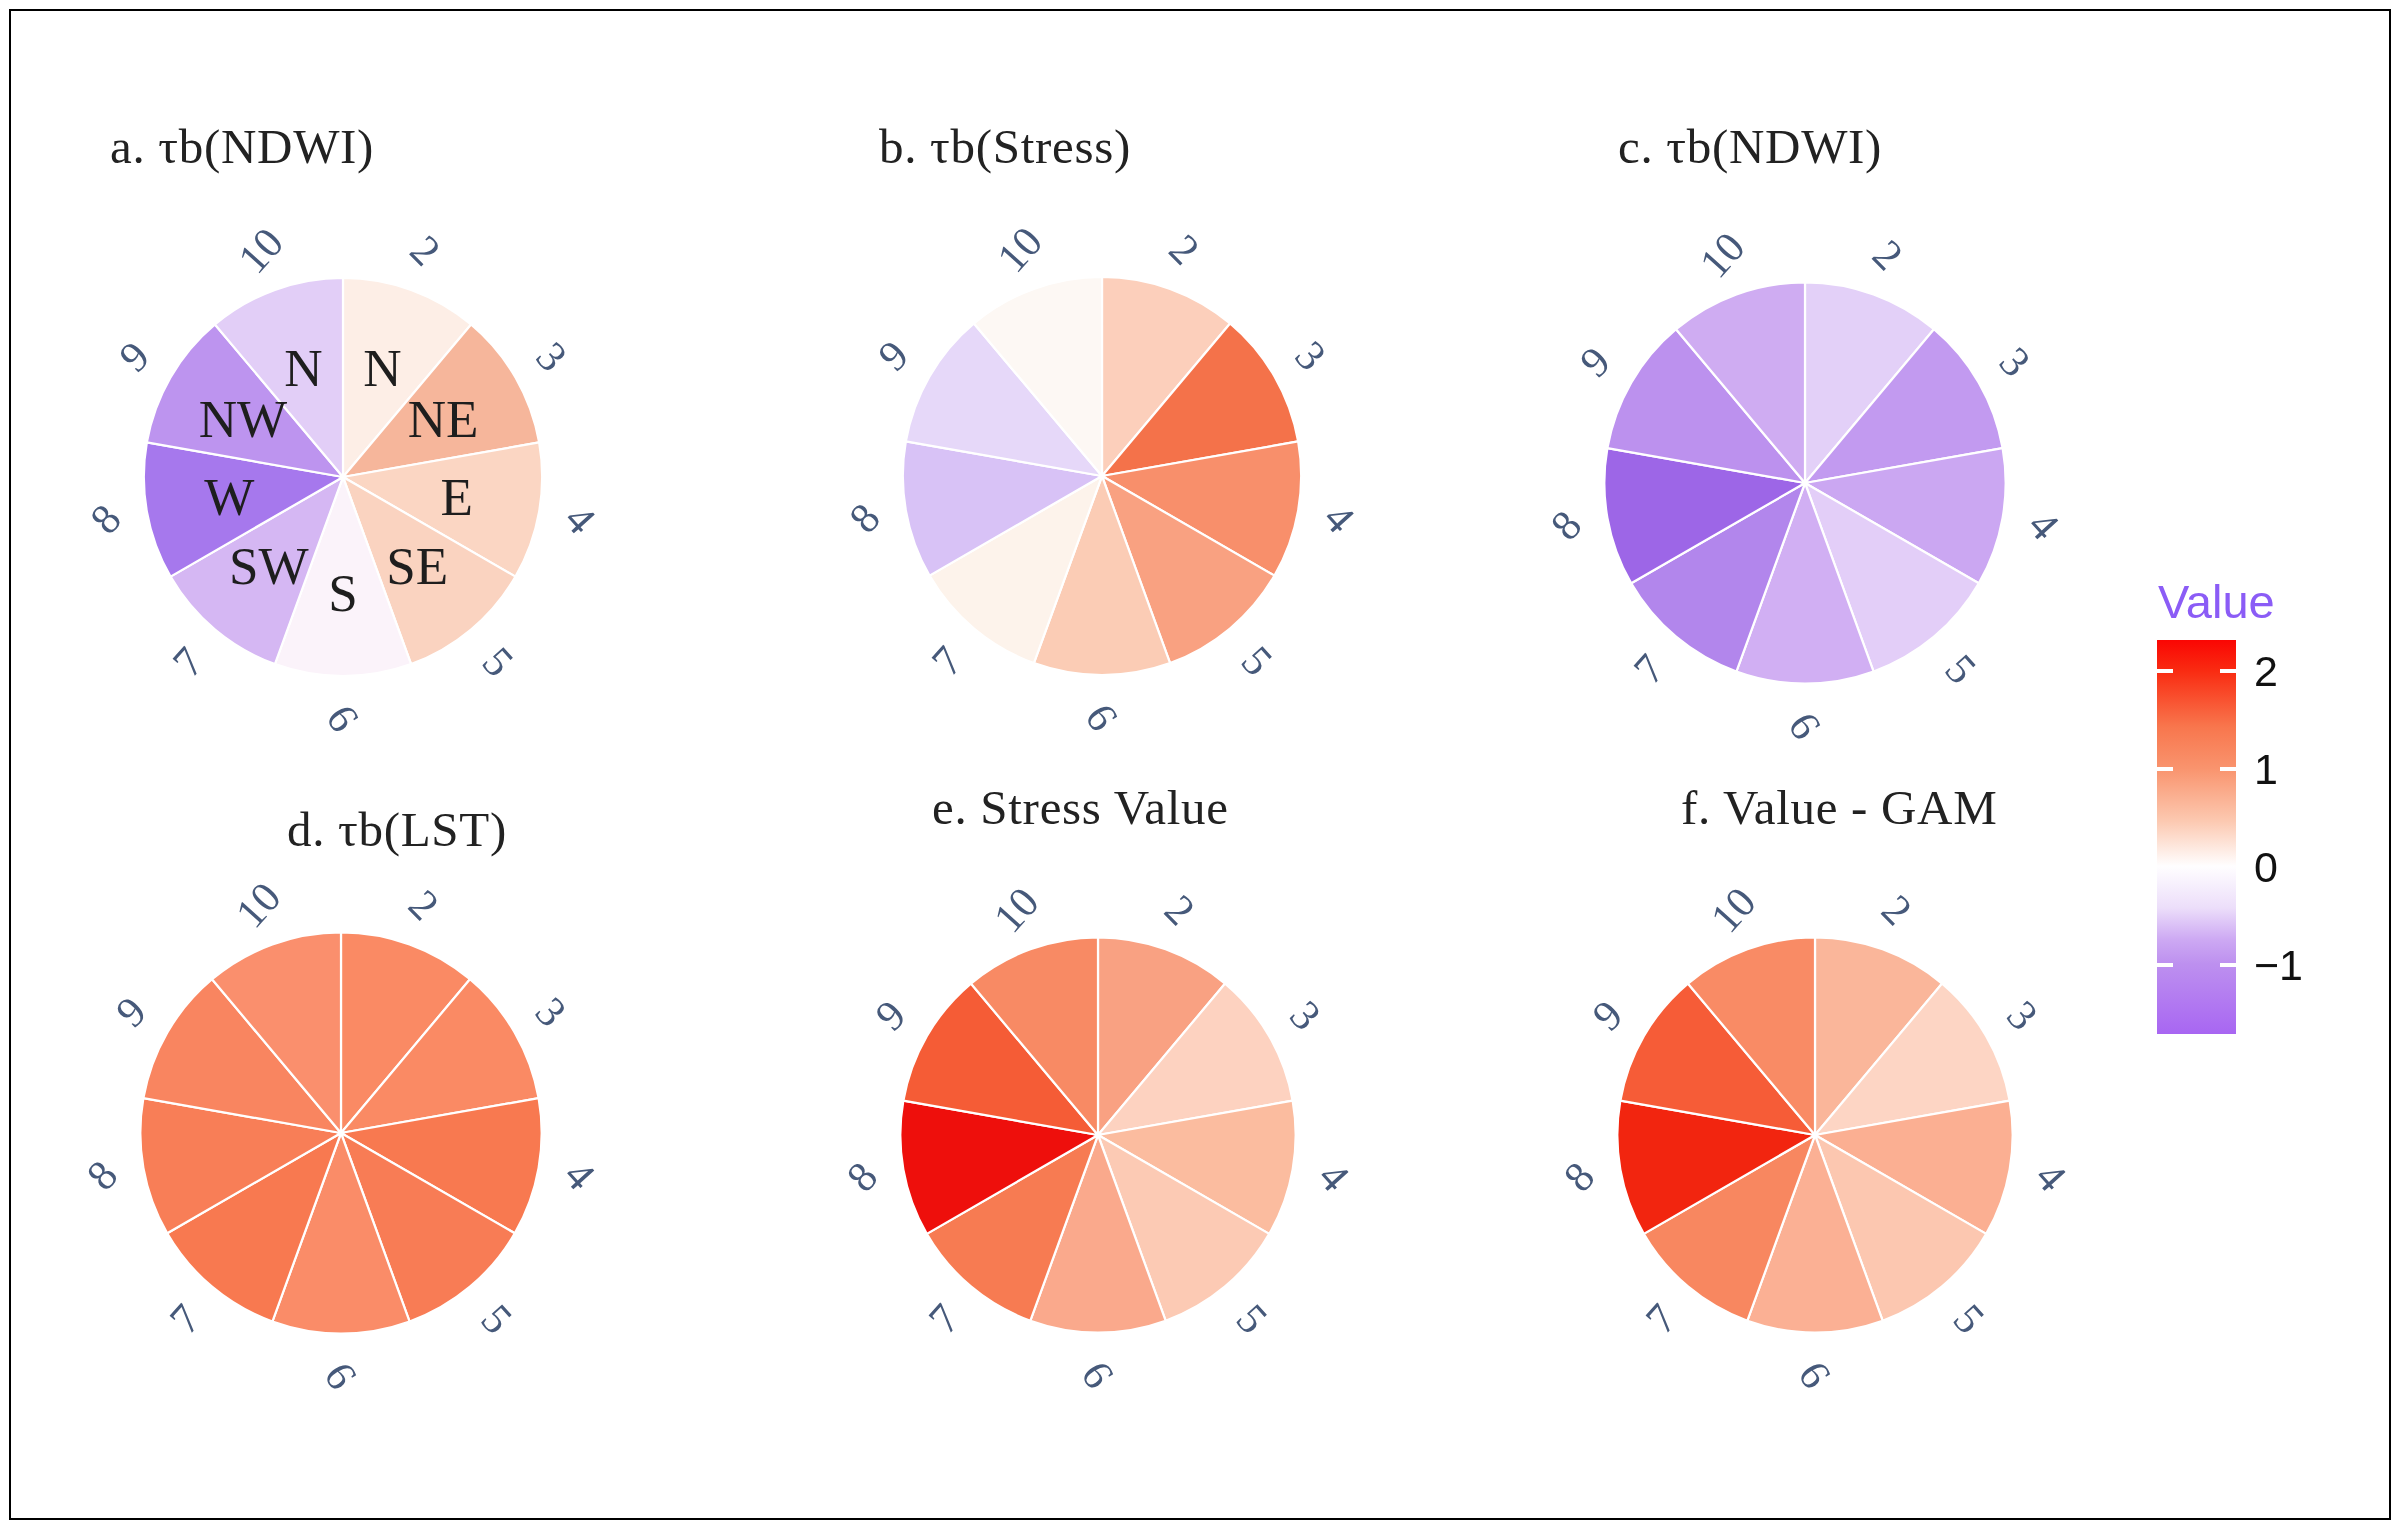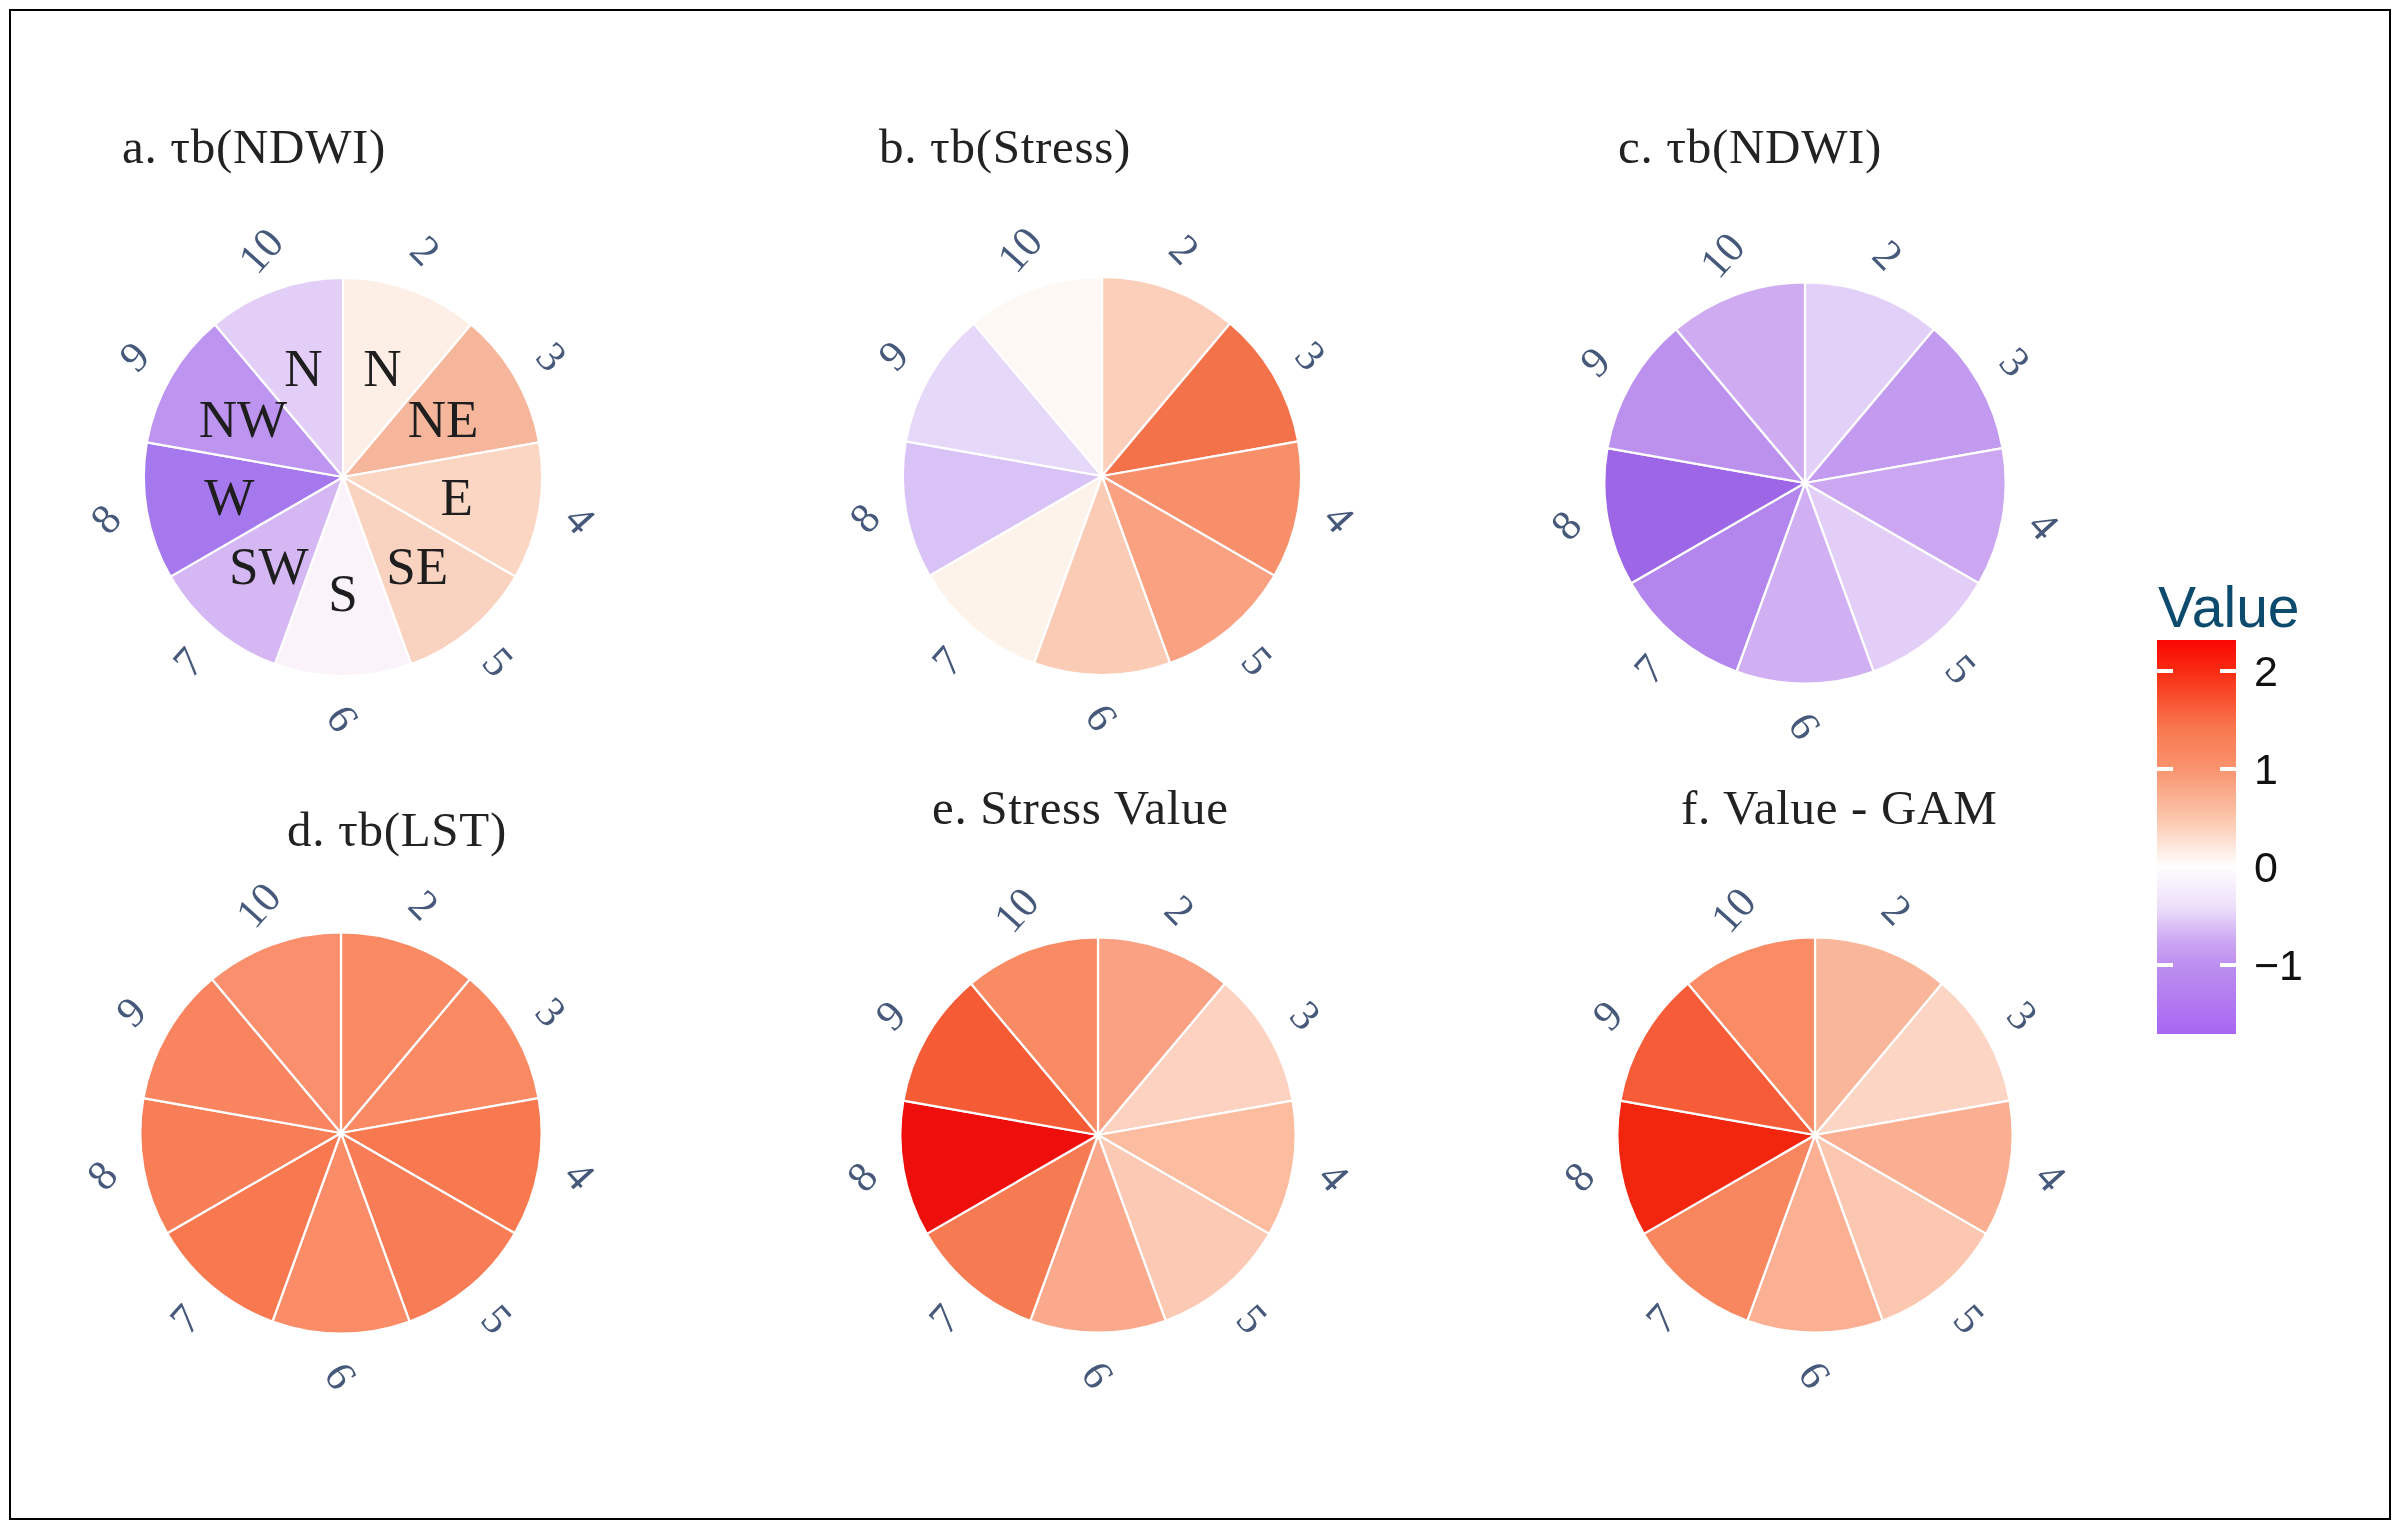--- a/index.html
+++ b/index.html
@@ -8,37 +8,37 @@
   .frame{position:absolute;left:8.8px;top:8.8px;right:10.3px;bottom:8.8px;
          border:2.9px solid #000;box-sizing:border-box;}
   .panel-title{position:absolute;font-size:49px;letter-spacing:0.7px;color:#222;
                white-space:nowrap;font-weight:500;}
   .rose{position:absolute;}
   svg text.num{font-family:"Liberation Serif","DejaVu Serif",serif;
                font-size:58px;fill:#46597a;}
   svg text.dir{font-family:"Liberation Serif","DejaVu Serif",serif;
                font-size:72px;fill:#1e1e1e;}
   .legend{position:absolute;left:2123px;top:568px;width:279px;height:501px;}
-  .legend-title{position:absolute;left:35px;top:5.9px;font-size:57px;color:#0c4a6e;
+  .legend-title{position:absolute;left:35px;top:5.9px;font-size:47px;color:#8b5cf6;
                 font-family:"Liberation Sans","DejaVu Sans",sans-serif;}
   .colorbar{position:absolute;left:34px;top:72px;width:79px;height:394px;
     background:linear-gradient(180deg,
       #fa0603 0%, #f92c12 8%, #f8764d 22%, #f9946e 32.7%, #fcc9b1 46%,
       #fffeff 57.4%, #ecdefa 68%, #cda9f3 76%, #bd90ef 82.2%, #a866f2 100%);}
   .cbtick{position:absolute;left:131px;transform:translateY(-50%);
           font-size:43px;color:#111;
           font-family:"Liberation Sans","DejaVu Sans",sans-serif;}
   .dash{position:absolute;width:16px;height:4.4px;background:#fff;}
 </style>
 </head>
 <body>
 
 <div class="frame"></div>
 
-<div class="panel-title" style="left:122px;top:118px">a. τb(NDWI)</div>
+<div class="panel-title" style="left:110px;top:118px">a. τb(NDWI)</div>
 <div class="panel-title" style="left:879px;top:118px">b. τb(Stress)</div>
 <div class="panel-title" style="left:1618px;top:118px">c. τb(NDWI)</div>
 <div class="panel-title" style="left:287px;top:801px">d. τb(LST)</div>
 <div class="panel-title" style="left:932px;top:779px">e. Stress Value</div>
 <div class="panel-title" style="left:1681px;top:779px">f. Value - GAM</div>
 
 <div class="rose" style="left: 59px; top: 193px; width: 568px; height: 568px;"><svg width="568" height="568" viewBox="0 0 770 770">
       <path d="M 385 385 L 385.0 115.0 A 270 270 0 0 1 558.6 178.2 Z" fill="#fdeee6" stroke="#ffffff" stroke-width="3" stroke-linejoin="round"></path>
       <path d="M 385 385 L 558.6 178.2 A 270 270 0 0 1 650.9 338.1 Z" fill="#f6b69b" stroke="#ffffff" stroke-width="3" stroke-linejoin="round"></path>
       <path d="M 385 385 L 650.9 338.1 A 270 270 0 0 1 618.8 520.0 Z" fill="#fbd6c3" stroke="#ffffff" stroke-width="3" stroke-linejoin="round"></path>

